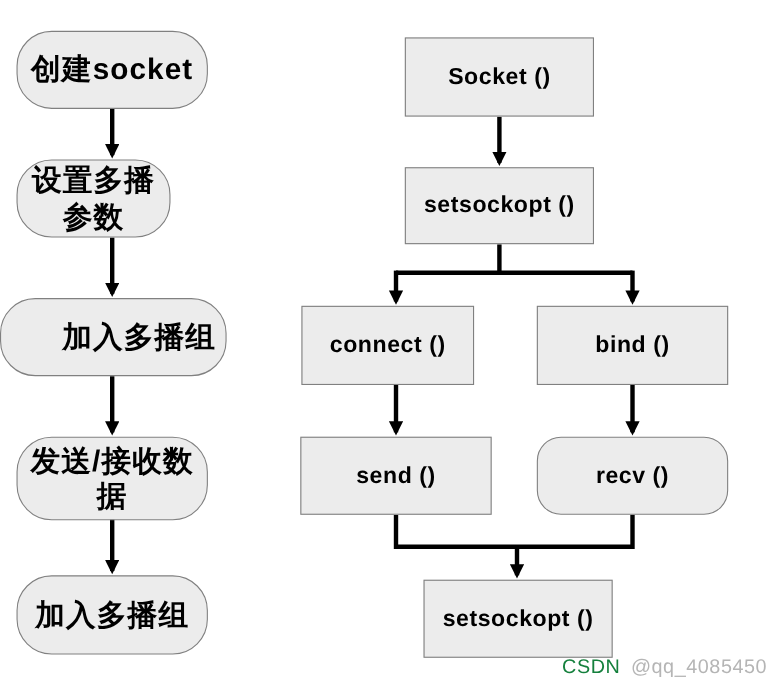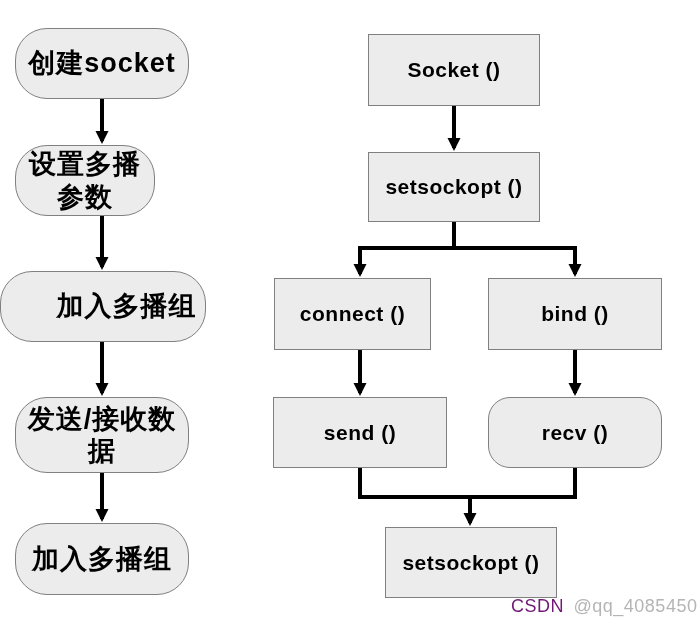--- a/index.html
+++ b/index.html
@@ -39,21 +39,21 @@
   .node.cn { font-size: 27px; letter-spacing: 1px; border-radius: 32px; }
   .node.en { font-size: 21px; letter-spacing: 0.5px; }
   .watermark {
     position: absolute;
     left: 511px;
     top: 596px;
     font-size: 18px;
     white-space: nowrap;
     letter-spacing: 0.5px;
   }
-  .wm-brand { color: #701a75; }
+  .wm-brand { color: #15803d; }
   .wm-user  { color: #b5b5b5; margin-left: 4px; }
 </style>
 </head>
 <body>
 
 <div class="canvas">
 
   <svg class="connectors" viewBox="0 0 697 622" xmlns="http://www.w3.org/2000/svg">
     <defs>
       <marker id="arrow" markerUnits="userSpaceOnUse" markerWidth="14" markerHeight="14" refX="10" refY="6.5" orient="auto">

